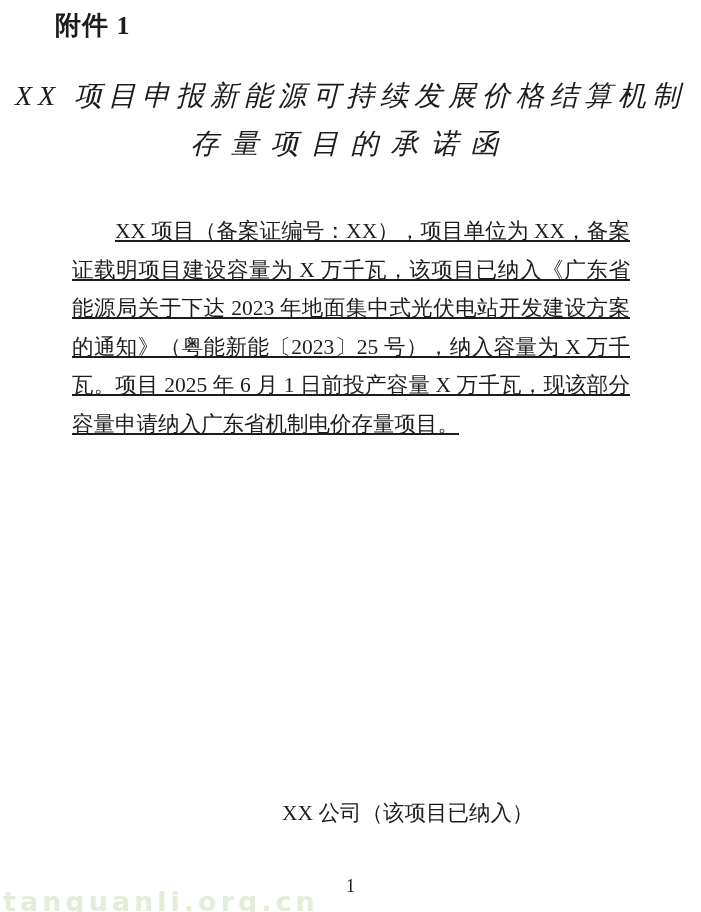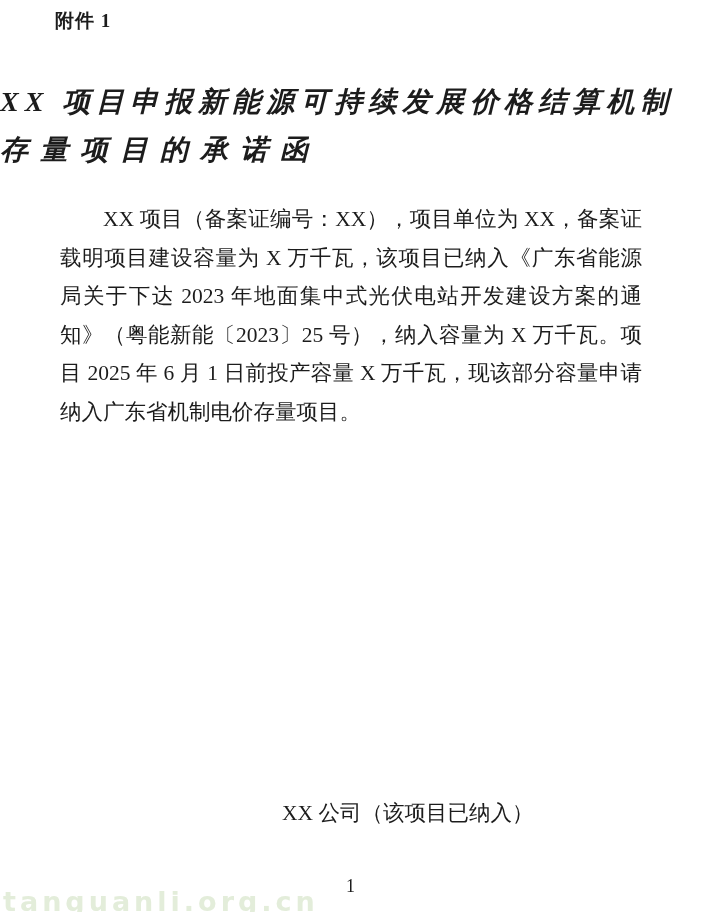--- a/index.html
+++ b/index.html
@@ -9,48 +9,48 @@
     height: 912px;
     background: #ffffff;
     overflow: hidden;
     font-family: "Liberation Serif", serif;
     color: #1c1c1c;
   }
   .attachment-label {
     position: absolute;
     left: 55px;
     top: 8px;
-    font-size: 19px;
+    font-size: 26px;
     font-weight: 600;
     letter-spacing: 1px;
   }
   .doc-title {
     position: absolute;
-    top: 78px;
+    top: 72px;
     left: 0;
     width: 100%;
-    text-align: left;
+    text-align: center;
     font-size: 28px;
-    font-weight: bold;
+    font-weight: normal;
     font-style: italic;            
     letter-spacing: 6px;
     line-height: 48px;
   }
   .doc-title .t2 { letter-spacing: 12px; }
   .body-text {
     position: absolute;
     top: 196px;
     left: 56px;
     width: 590px;
     font-size: 21.5px;
     line-height: 38.5px;
     text-align: justify;
     text-justify: inter-ideograph;
   }
-  .body-text p { margin: 4px; text-indent: 2em; }
+  .body-text p { margin: 16px; text-indent: 2em; text-decoration: underline; }
   .signature-block {
     position: absolute;
     top: 698px;
     left: 282px;
     font-size: 21.5px;
     line-height: 46px;
     white-space: pre;
   }
   .page-number {
     position: absolute;

